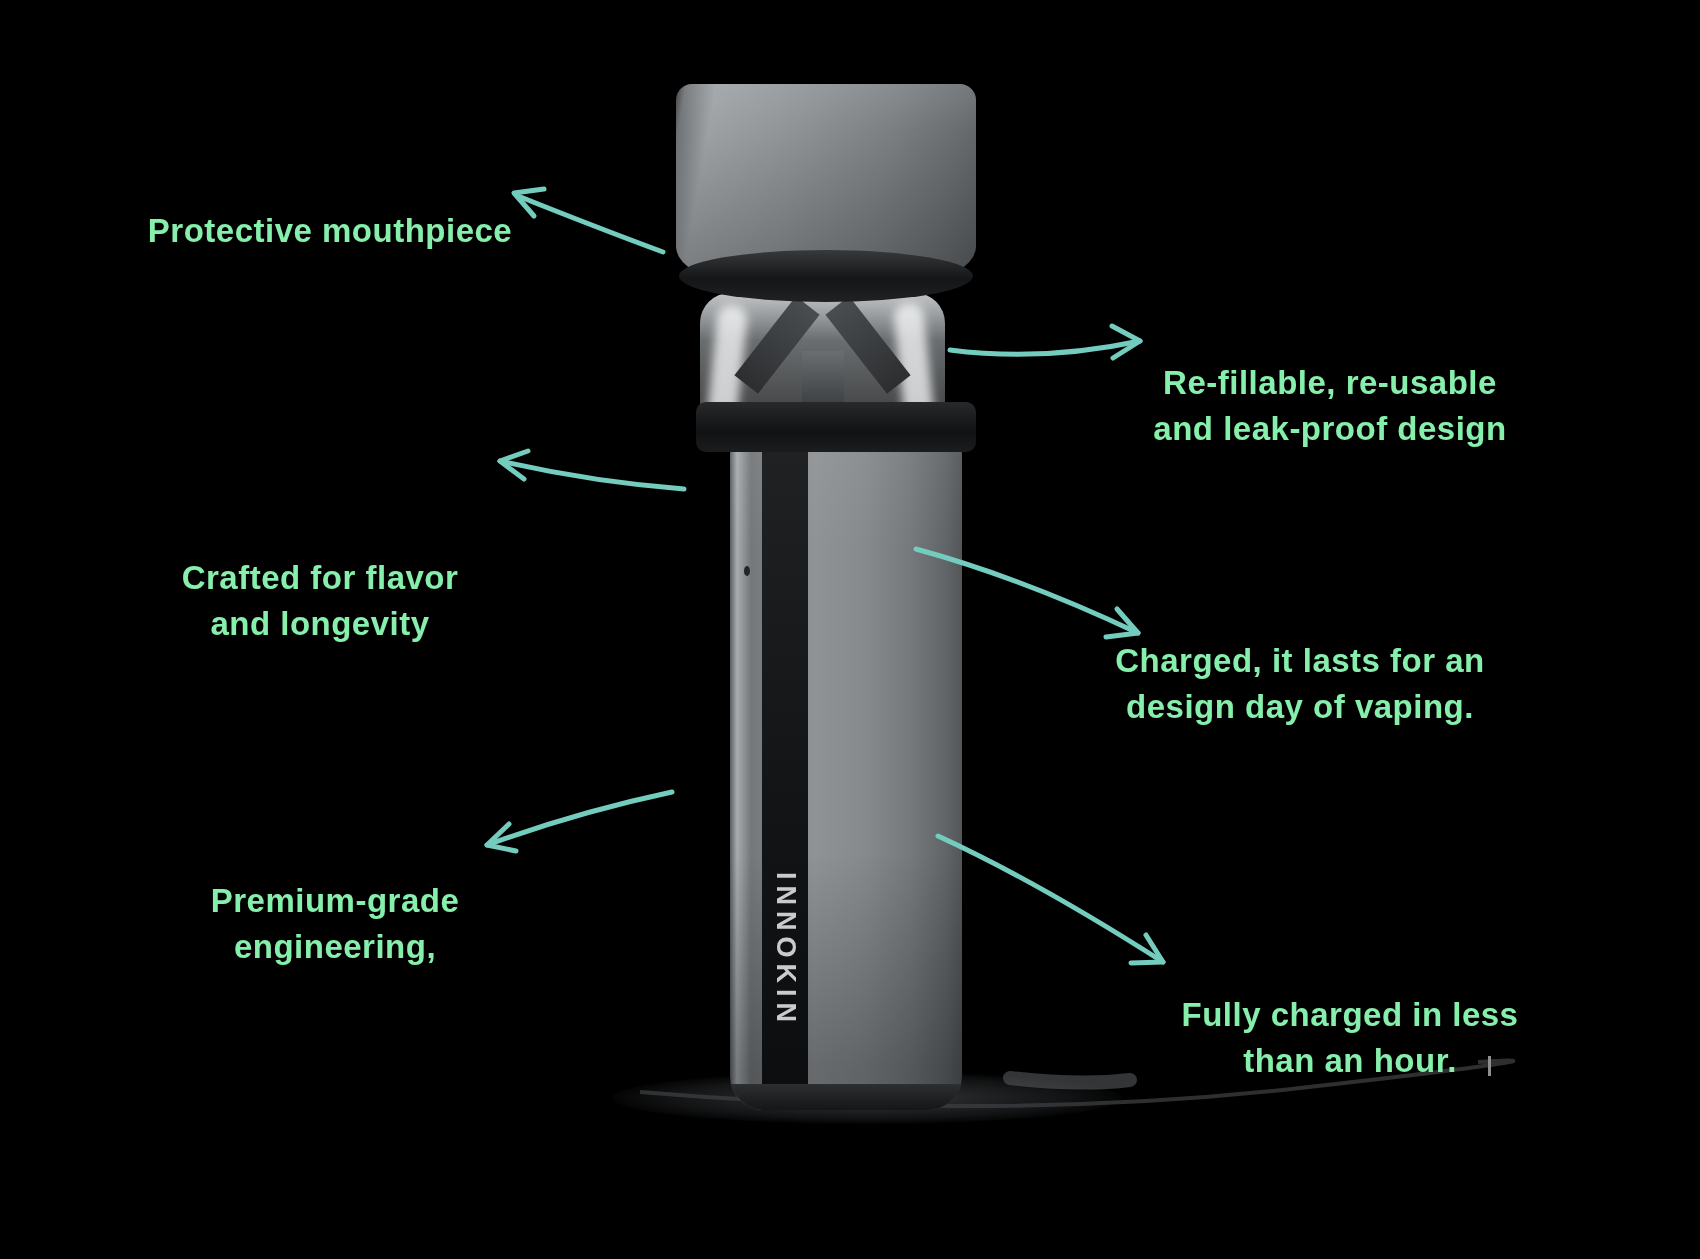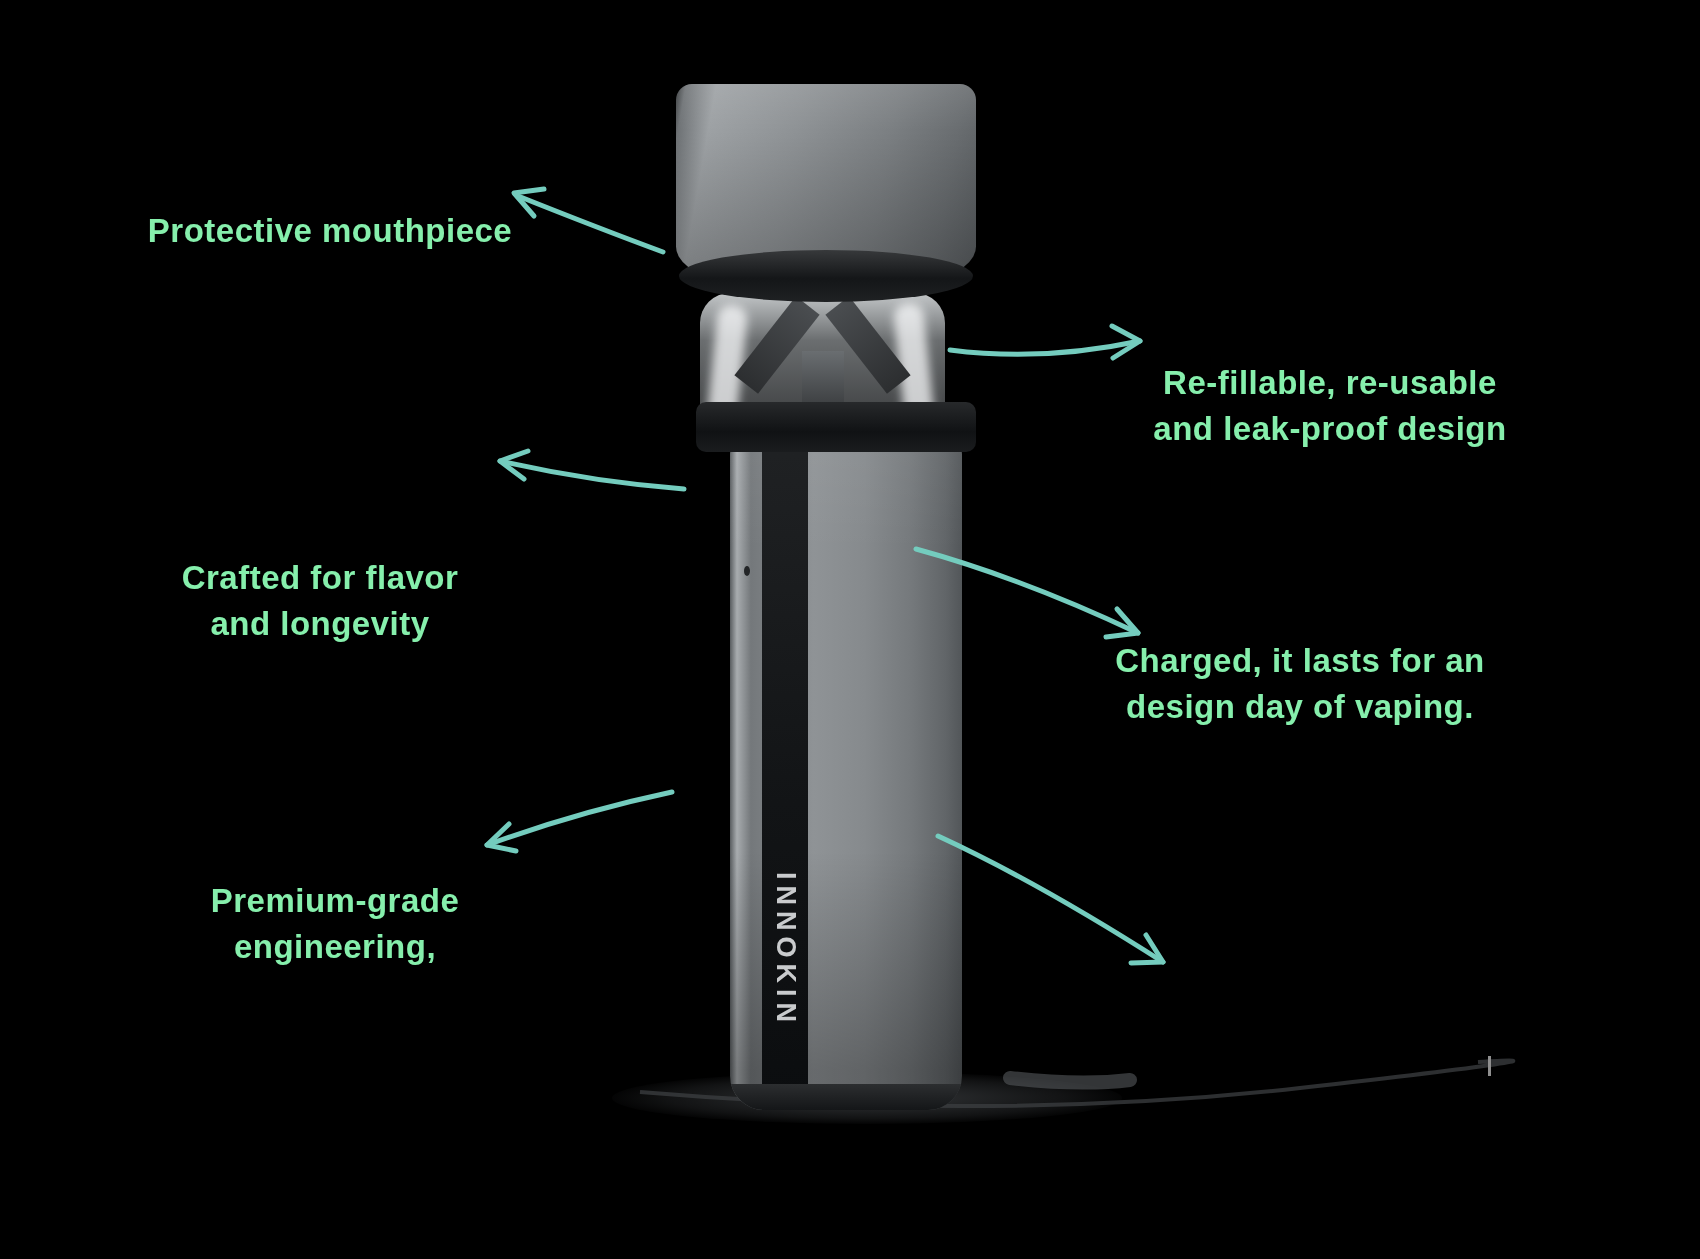--- a/index.html
+++ b/index.html
@@ -152,15 +152,19 @@
     <div>Crafted for flavor</div>
     <div>and longevity</div>
   </div>
   <div class="callout co-battery">
     <div>Charged, it lasts for an</div>
     <div>design day of vaping.</div>
   </div>
   <div class="callout co-chassis">
     <div>Premium-grade engineering,</div>
   </div>
+  <div class="callout co-charge">
+    <div>Fully charged in less</div>
+    <div>than an hour.</div>
+  </div>
 
   <div class="tick"></div>
 </div>
 
 </body></html>

